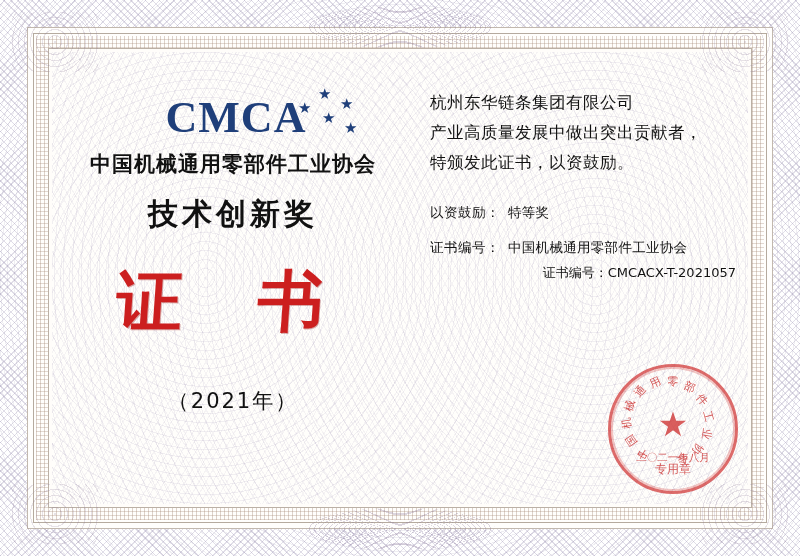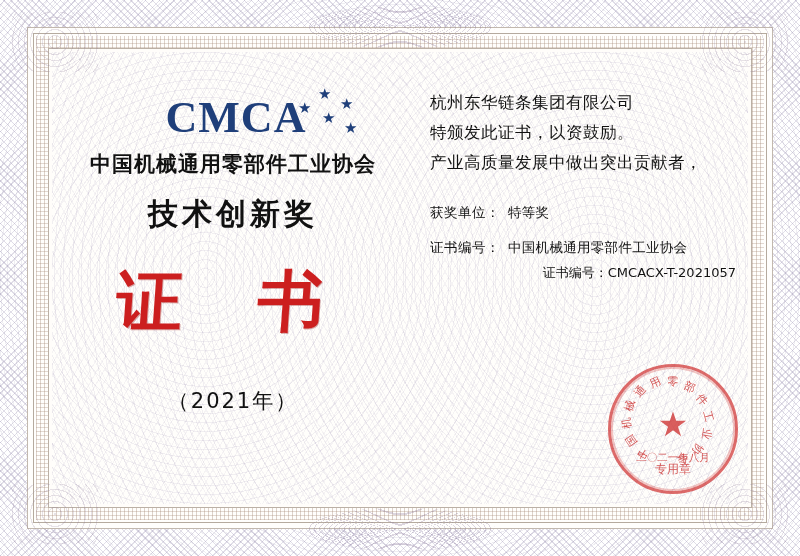--- a/index.html
+++ b/index.html
@@ -329,27 +329,27 @@
 
       <div class="assoc-name">中国机械通用零部件工业协会</div>
       <div class="award-name">技术创新奖</div>
       <div class="zhengshu">证 书</div>
       <div class="year">（2021年）</div>
     </div>
 
     <div class="right-col">
       <div class="citation">
         <div>杭州东华链条集团有限公司</div>
+        <div>产业高质量发展中做出突出贡献者，</div>
         <div>特颁发此证书，以资鼓励。</div>
-        <div>产业高质量发展中做出突出贡献者，</div>
       </div>
 
       <div class="fields">
         <div class="field-row">
-          <span class="field-label">获奖单位：</span>
+          <span class="field-label">以资鼓励：</span>
           <span class="field-value">特等奖</span>
         </div>
         <div class="field-row">
           <span class="field-label">证书编号：</span>
           <span class="field-value">中国机械通用零部件工业协会</span>
         </div>
       </div>
 
       <div class="cert-no">
         <span>证书编号：</span><span>CMCACX-T-2021057</span>

